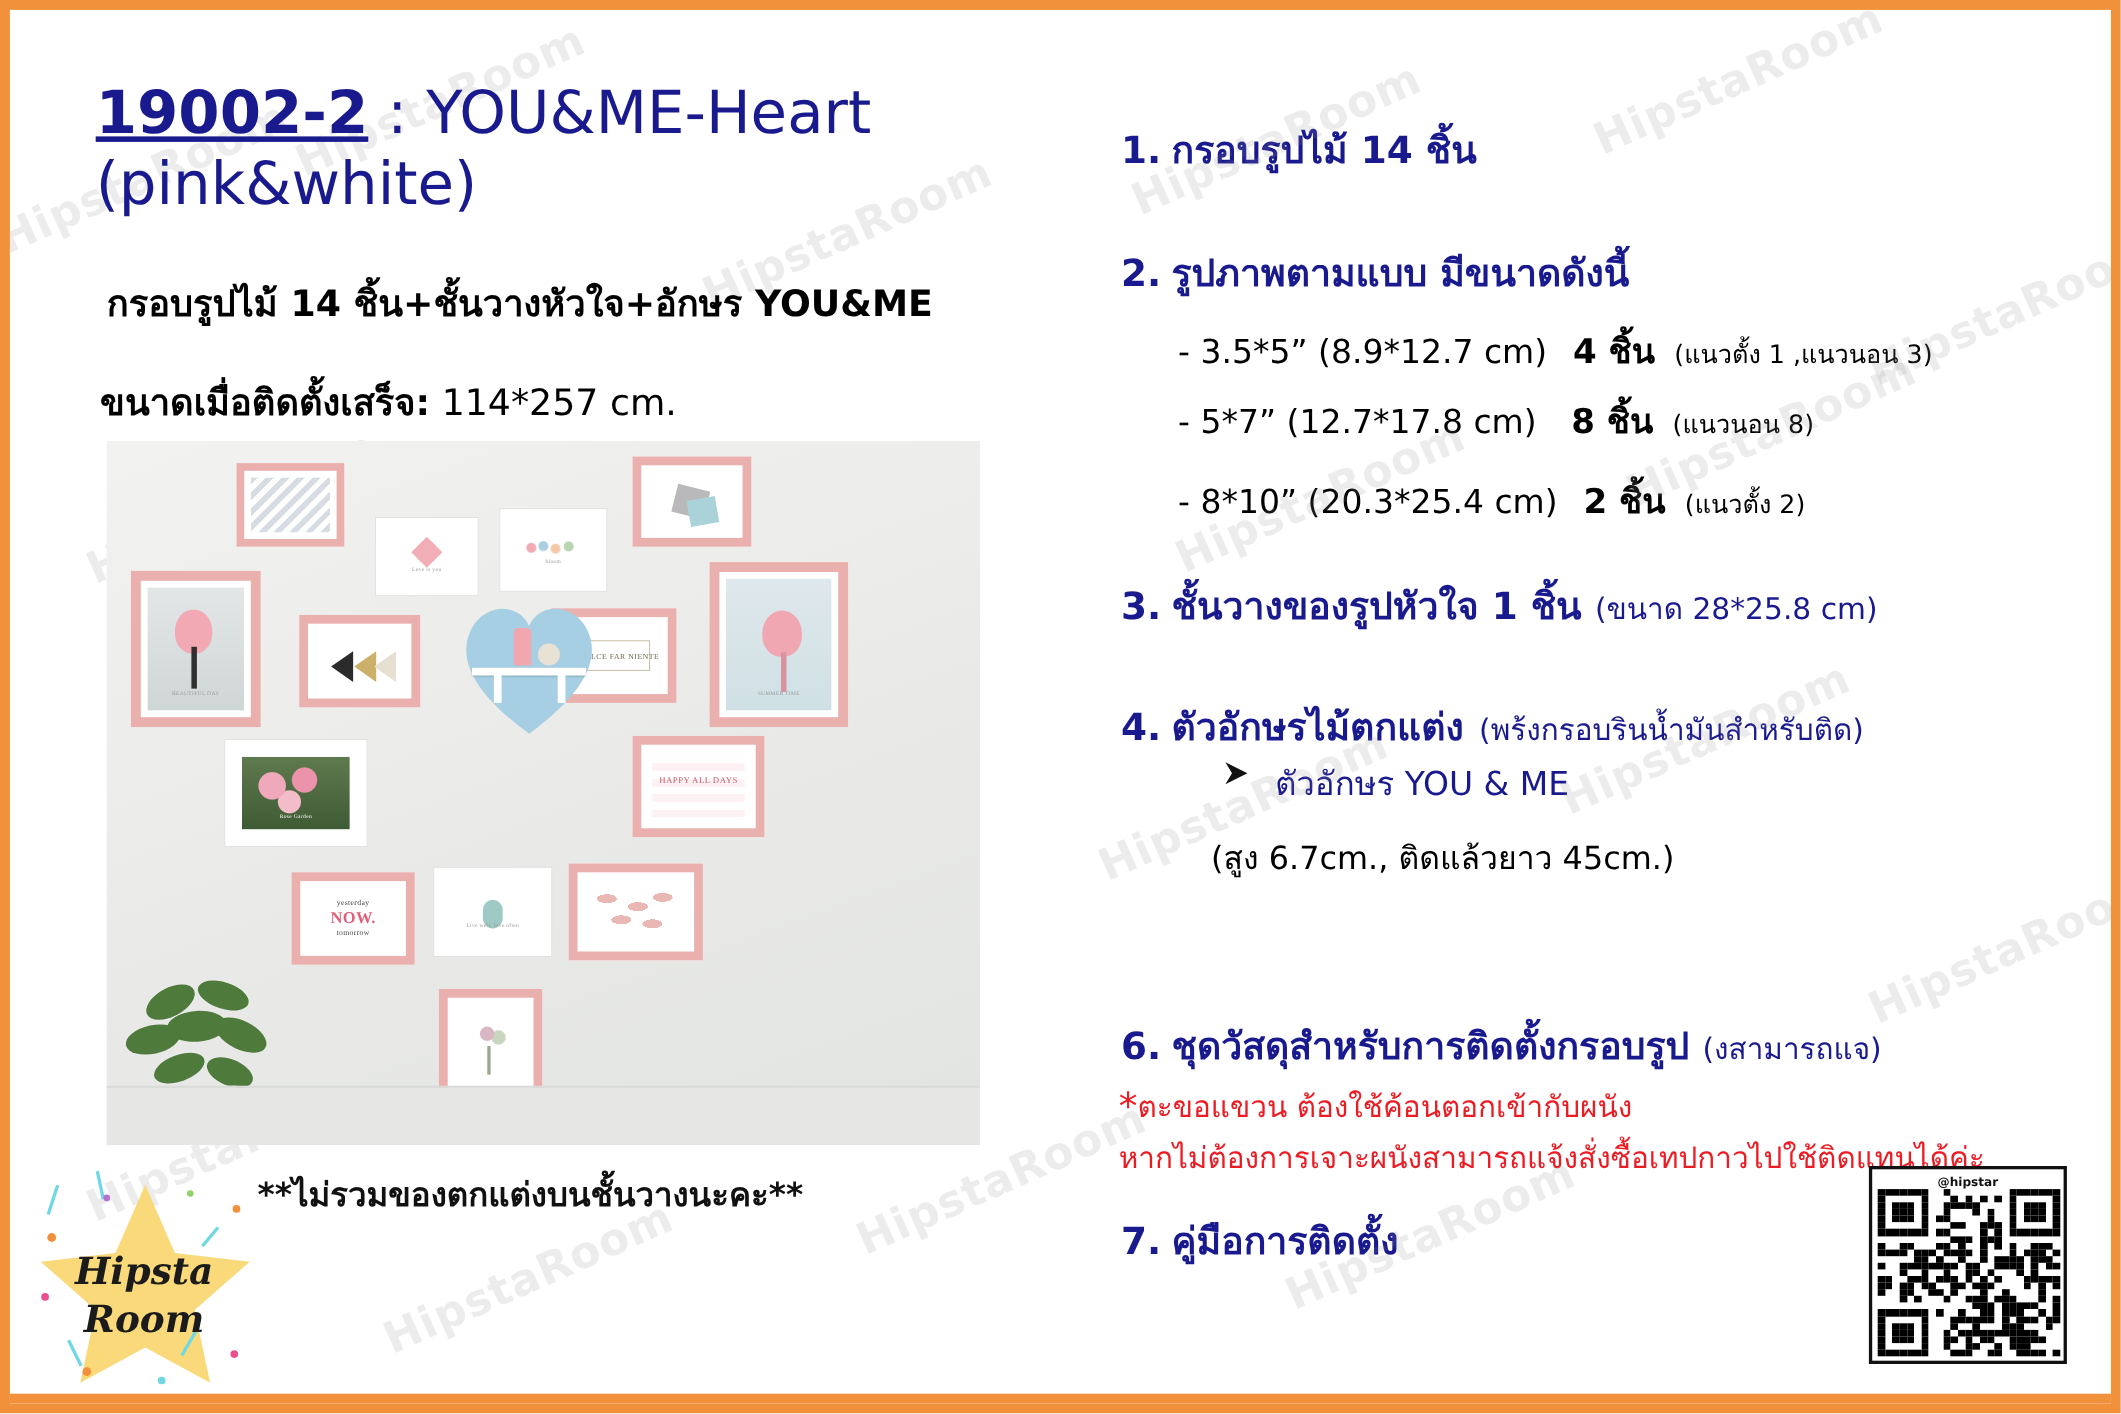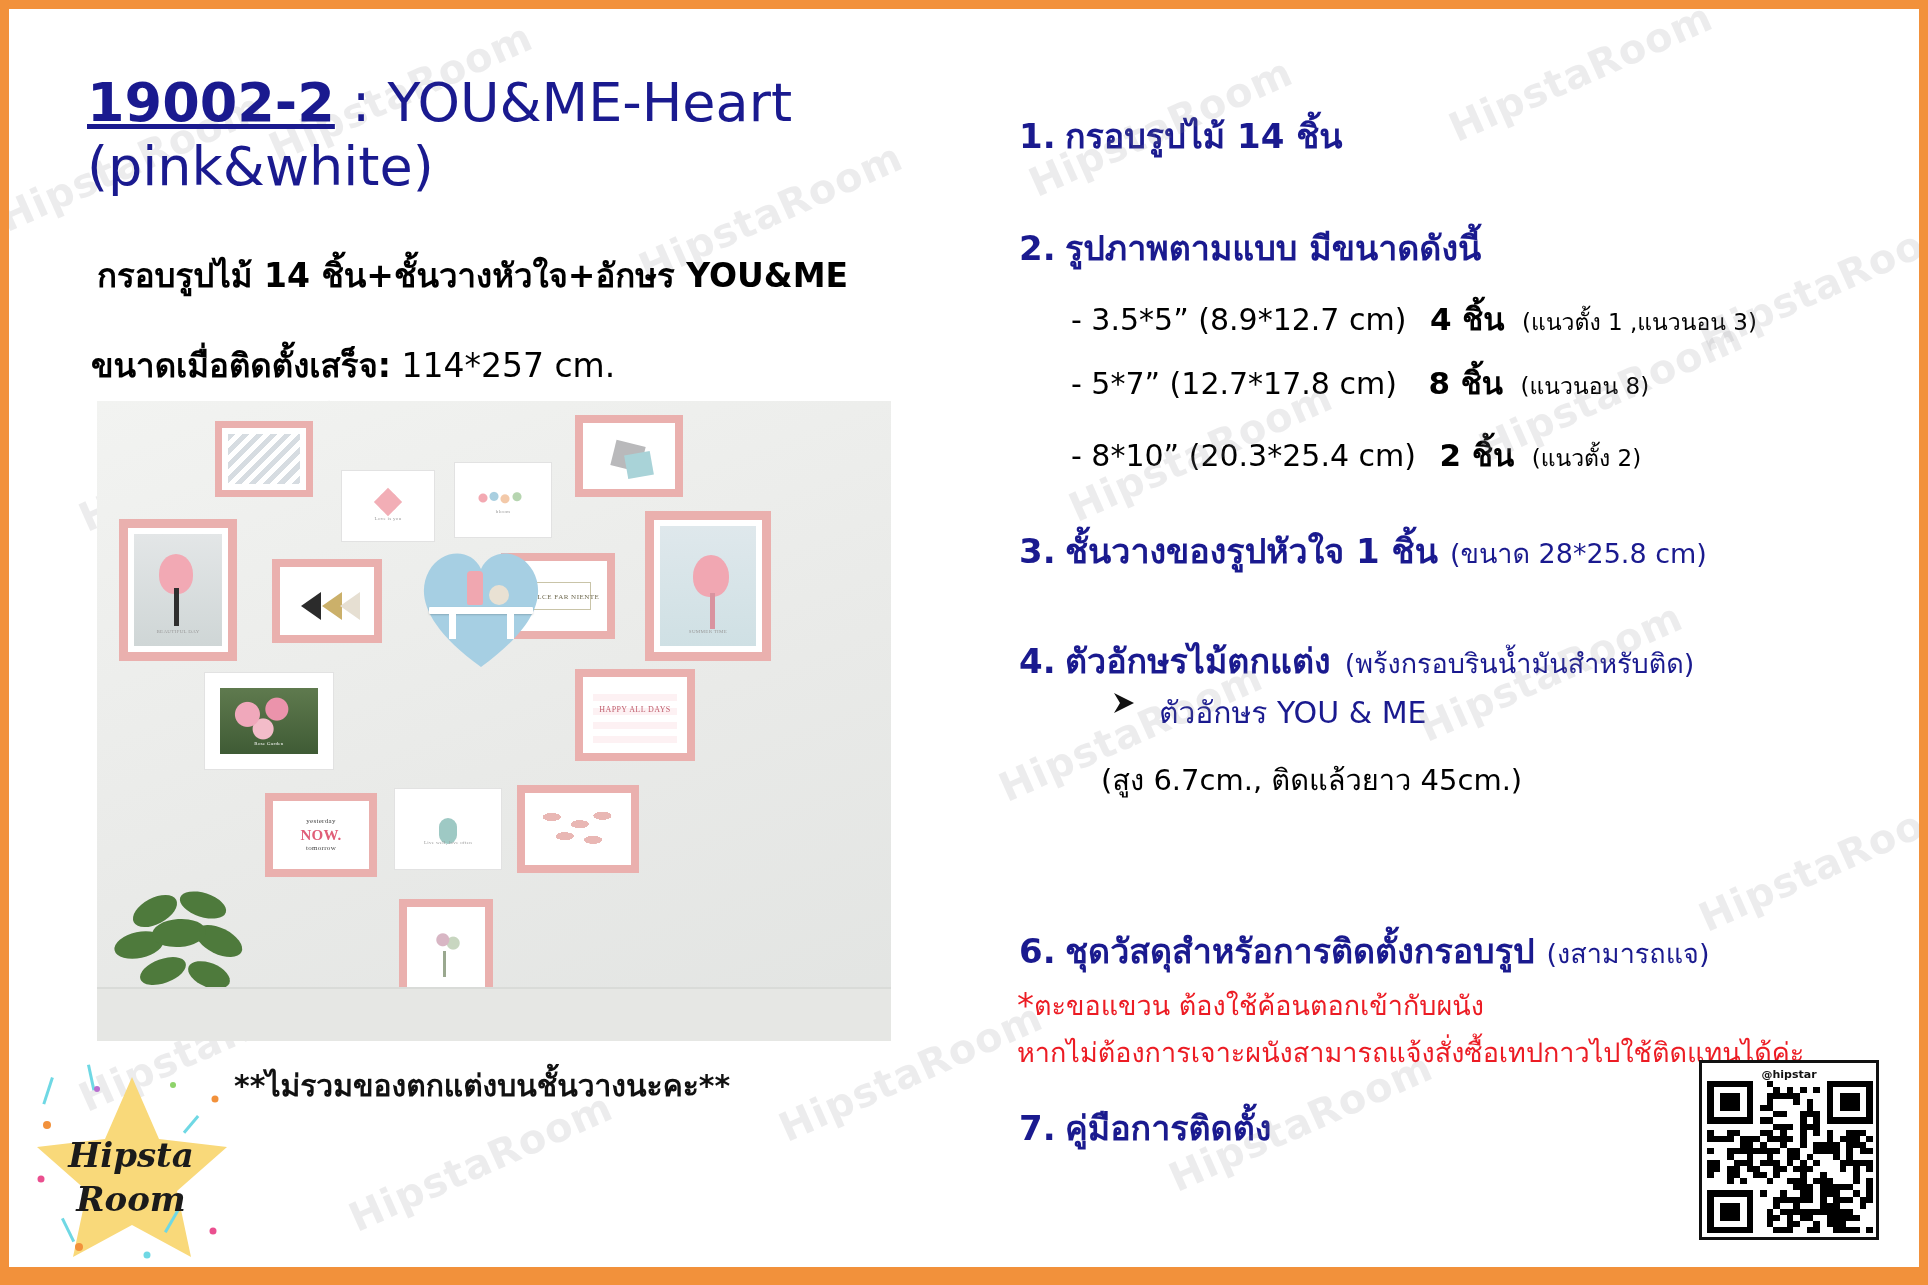--- a/index.html
+++ b/index.html
@@ -386,21 +386,21 @@
       <path d="M3 2 L23 12 L3 22 L9 12 Z" fill="#111"></path>
     </svg>
   </div>
   <div class="sub-blue" style="left:1150px;top:680px;">ตัวอักษร YOU &amp; ME</div>
   <div class="sub" style="left:1092px;top:748px;font-size:29px;">
     <span>(สูง 6.7cm., ติดแล้วยาว 45cm.)</span>
   </div>
 
 
   <div class="li" style="left:1010px;top:915px;">
-    <span class="main num">6.</span><span class="main">ชุดวัสดุสำหรัอการติดตั้งกรอบรูป</span><span class="paren" style="margin-left:12px;">(งสามารถแจ)</span>
+    <span class="main num">6.</span><span class="main">ชุดวัสดุสำหรับการติดตั้งกรอบรูป</span><span class="paren" style="margin-left:12px;">(งสามารถแจ)</span>
   </div>
 
   <div class="warn" style="left:1008px;top:1022px;">
     <span>หากไม่ต้องการเจาะผนังสามารถแจ้งสั่งซื้อเทปกาวไปใช้ติดแทนได้ค่ะ</span>
   </div>
   <div class="warn" style="left:1008px;top:975px;">
     <span class="star">*</span><span>ตะขอแขวน ต้องใช้ค้อนตอกเข้ากับผนัง</span>
   </div>
 
   <div class="li" style="left:1010px;top:1092px;">

